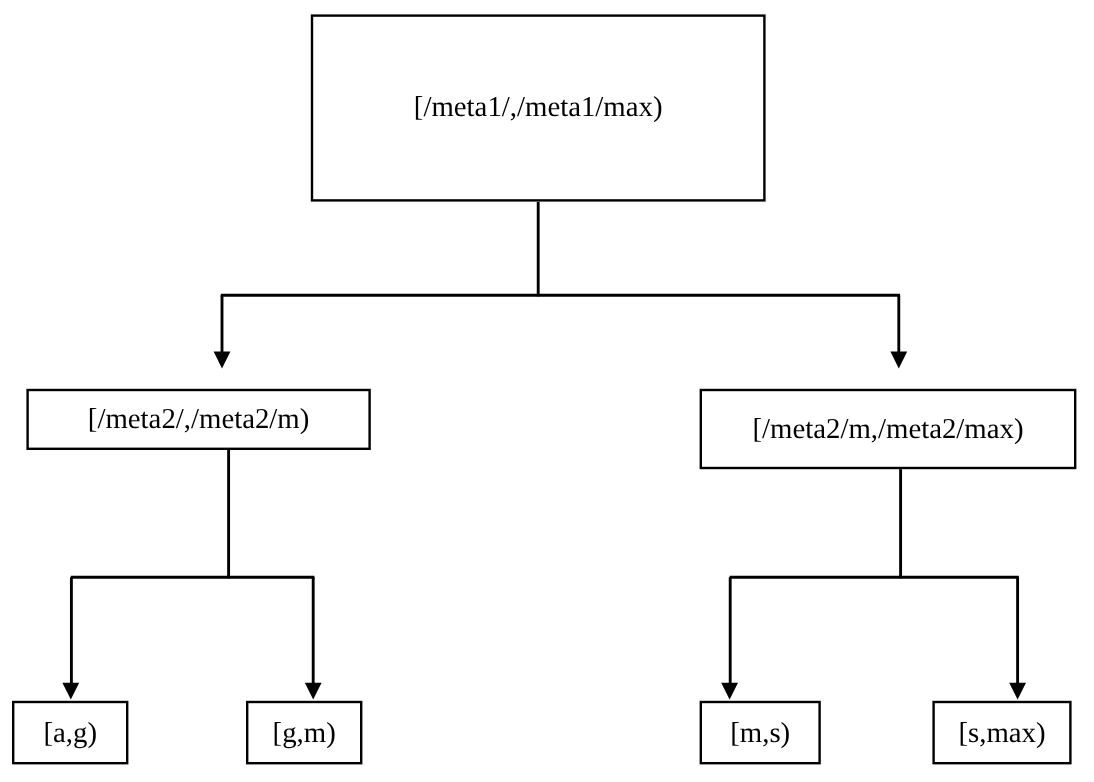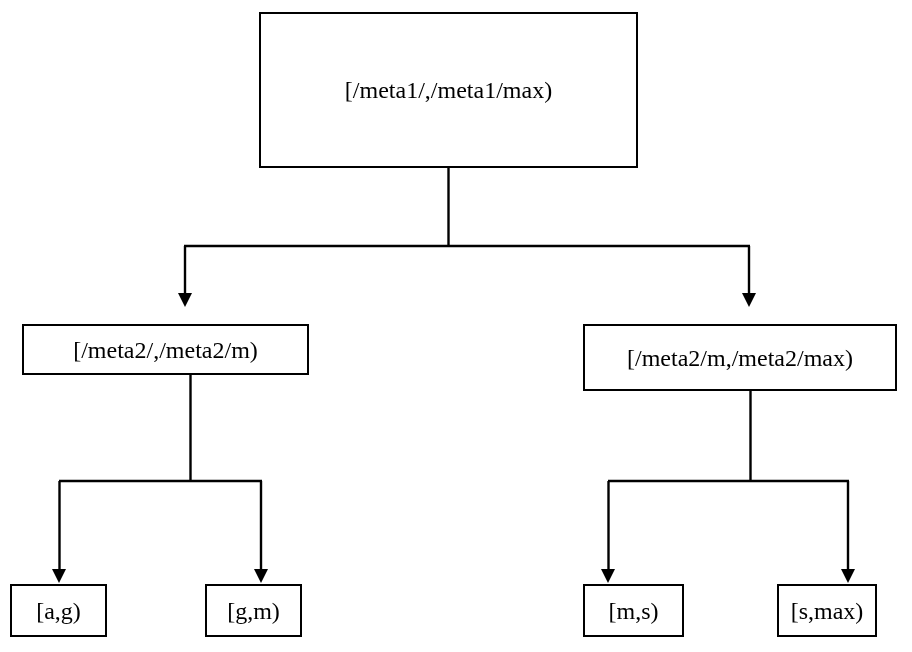--- a/index.html
+++ b/index.html
@@ -78,21 +78,21 @@
   #node-leaf-2 {
     left: 552px;
     top: 584px;
     width: 101px;
     height: 53px;
     margin-left: 31px;
   }
   #node-leaf-3 {
     left: 777px;
     top: 584px;
-    width: 100px;
+    width: 116px;
     height: 53px;
   }
 </style>
 </head>
 <body>
 
 <div id="diagram-canvas">
 
   <svg id="edge-layer" viewBox="0 0 912 652" width="912" height="652" xmlns="http://www.w3.org/2000/svg">
 

